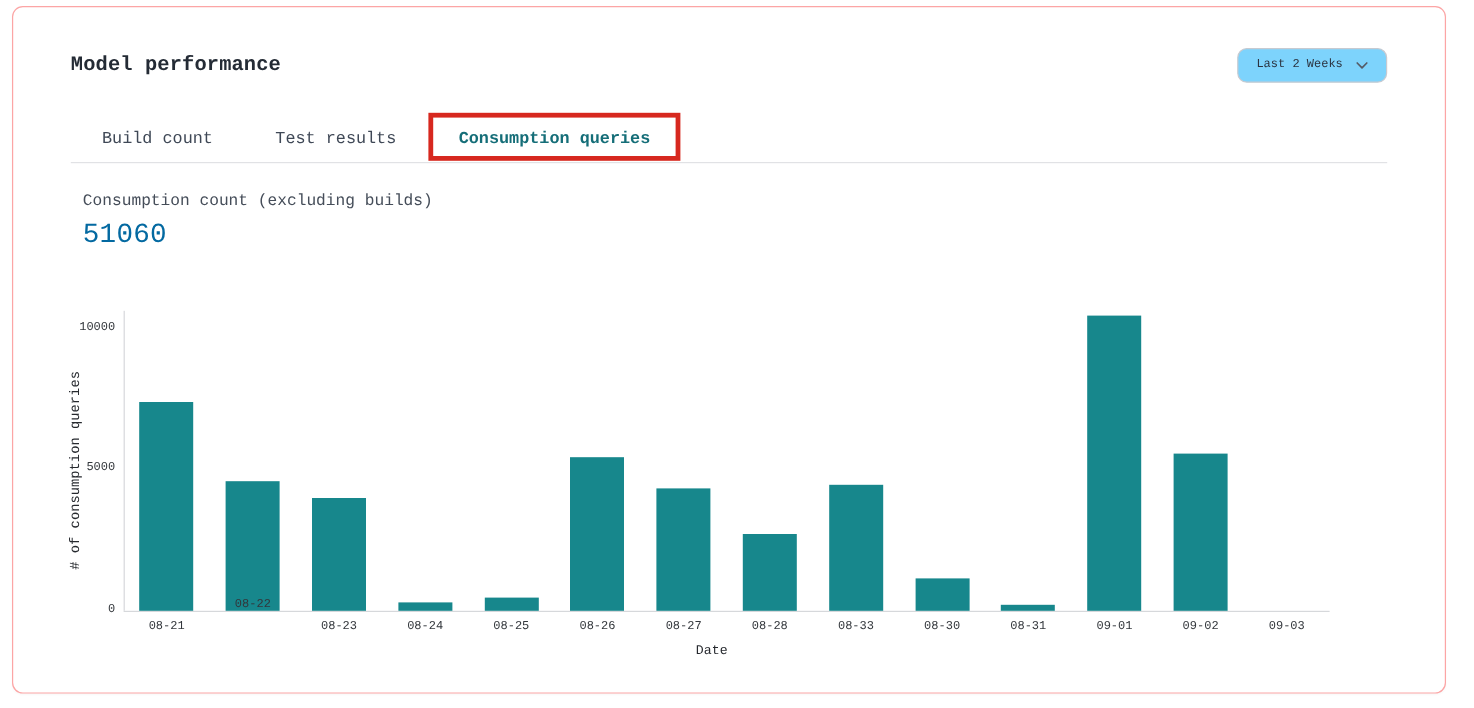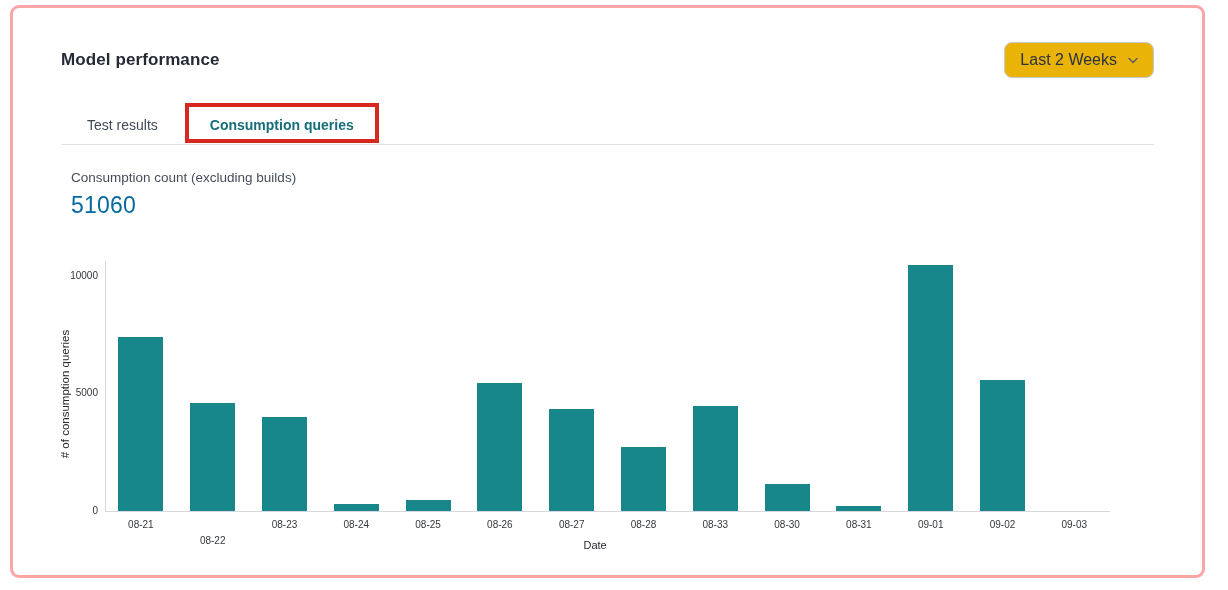--- a/index.html
+++ b/index.html
@@ -5,32 +5,33 @@
   * { box-sizing: border-box; }
   html,body { margin:0; padding:0; }
   body {
     width:1228px; height:590px; position:relative;
     background:#ffffff;
     font-family:"Liberation Sans", sans-serif;
     overflow:hidden;
   }
   .card {
     position:absolute; left:10px; top:5px; width:1195px; height:573px;
-    background:#ffffff; border:3px solid #fca5a5; border-radius:9px;
+    background:#ffffff; border:1px solid #fca5a5; border-radius:9px;
     box-shadow:0 1px 2px rgba(0,0,0,0.03);
+    font-family:Liberation Mono, monospace;
   }
   .header {
     display:flex; justify-content:space-between; align-items:center;
     padding:34px 48px 0 48px;
   }
   .page-title { font-size:17px; font-weight:600; color:#242b35; letter-spacing:0.1px; }
   .daterange {
     display:flex; align-items:center; gap:11px;
-    border:1px solid #c6cad1; border-radius:8px; background:#eab308;
-    padding:8px 15px; font-size:16px; color:#2b3340; cursor:pointer;
+    border:1px solid #c6cad1; border-radius:8px; background:#7dd3fc;
+    padding:8px 15px; font-size:10px; color:#2b3340; cursor:pointer;
   }
   .tabs {
     display:flex; margin:28px 48px 0 48px; height:39px;
     border-bottom:1px solid #e1e2e5; align-items:stretch;
   }
   .tab {
     padding:0 26px; font-size:14px; color:#3f4856; font-weight:500;
     display:flex; align-items:center; cursor:pointer; position:relative;
     white-space:nowrap;
   }
@@ -74,20 +75,23 @@
       <span style="display:flex;align-items:center;">
         <svg width="10" height="7" viewBox="0 0 10 7">
             <path d="M1 1.5l4 4 4-4" stroke="#555b66" stroke-width="1.4" fill="none" stroke-linecap="round" stroke-linejoin="round"></path>
           </svg>
       </span>
     </div>
   </div>
 
   <div class="tabs">
     <div class="tab">
+      <span>Build count</span>
+    </div>
+    <div class="tab">
       <span>Test results</span>
     </div>
     <div class="tab active">
       <span>Consumption queries</span>
       <div class="annotation-box"></div>
     </div>
   </div>
 
   <div class="metric">
     <div class="metric-label">Consumption count (excluding builds)</div>
@@ -97,21 +101,21 @@
   <div class="chart">
     <div class="ylabel" style="left: 52px; top: 133px;"># of consumption queries</div>
   <div class="axis-line" style="left: 92px; top: 0px; width: 1px; height: 250px;"></div>
       <div class="axis-line" style="left: 92px; top: 250px; width: 1005.2px; height: 1px;"></div>
       <div class="ytick" style="left: 31px; top: 244px;">0</div>
       <div class="ytick" style="left: 31px; top: 126.353px;">5000</div>
       <div class="ytick" style="left: 31px; top: 8.70588px;">10000</div>
       <div class="bar" style="left: 105.4px; top: 76px; width: 45px; height: 174px; background: rgb(23, 135, 140);"></div>
       <div class="xtick" style="left: 92px; top: 258px; width: 71.8px;">08-21</div>
       <div class="bar" style="left: 177.2px; top: 142px; width: 45px; height: 108px; background: rgb(23, 135, 140);"></div>
-      <div class="xtick" style="left: 163.8px; top: 274px; width: 71.8px; text-align: center;">08-22</div>
+      <div class="xtick" style="left: 163.8px; top: 240px; width: 71.8px; text-align: center;">08-22</div>
       <div class="bar" style="left: 249px; top: 156px; width: 45px; height: 94px; background: rgb(23, 135, 140);"></div>
       <div class="xtick" style="left: 235.6px; top: 258px; width: 71.8px;">08-23</div>
       <div class="bar" style="left: 320.8px; top: 243px; width: 45px; height: 7px; background: rgb(23, 135, 140);"></div>
       <div class="xtick" style="left: 307.4px; top: 258px; width: 71.8px;">08-24</div>
       <div class="bar" style="left: 392.6px; top: 239px; width: 45px; height: 11px; background: rgb(23, 135, 140);"></div>
       <div class="xtick" style="left: 379.2px; top: 258px; width: 71.8px; text-align: center;">08-25</div>
       <div class="bar" style="left: 464.4px; top: 122px; width: 45px; height: 128px; background: rgb(23, 135, 140);"></div>
       <div class="xtick" style="left: 451px; top: 258px; width: 71.8px;">08-26</div>
       <div class="bar" style="left: 536.2px; top: 148px; width: 45px; height: 102px; background: rgb(23, 135, 140);"></div>
       <div class="xtick" style="left: 522.8px; top: 258px; width: 71.8px;">08-27</div>

